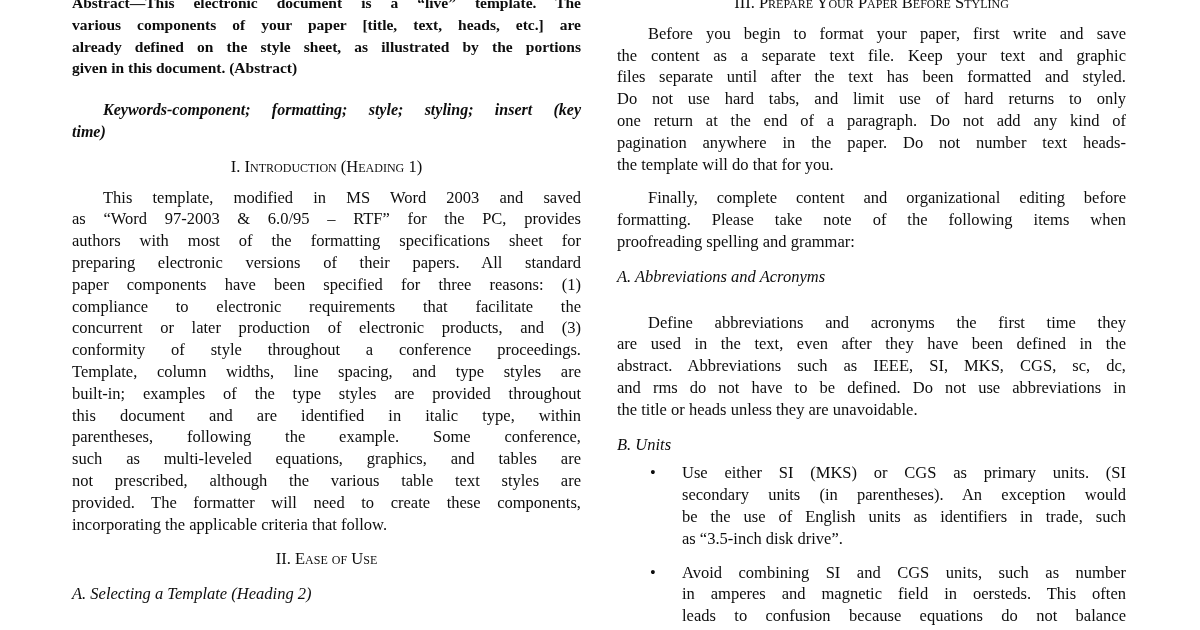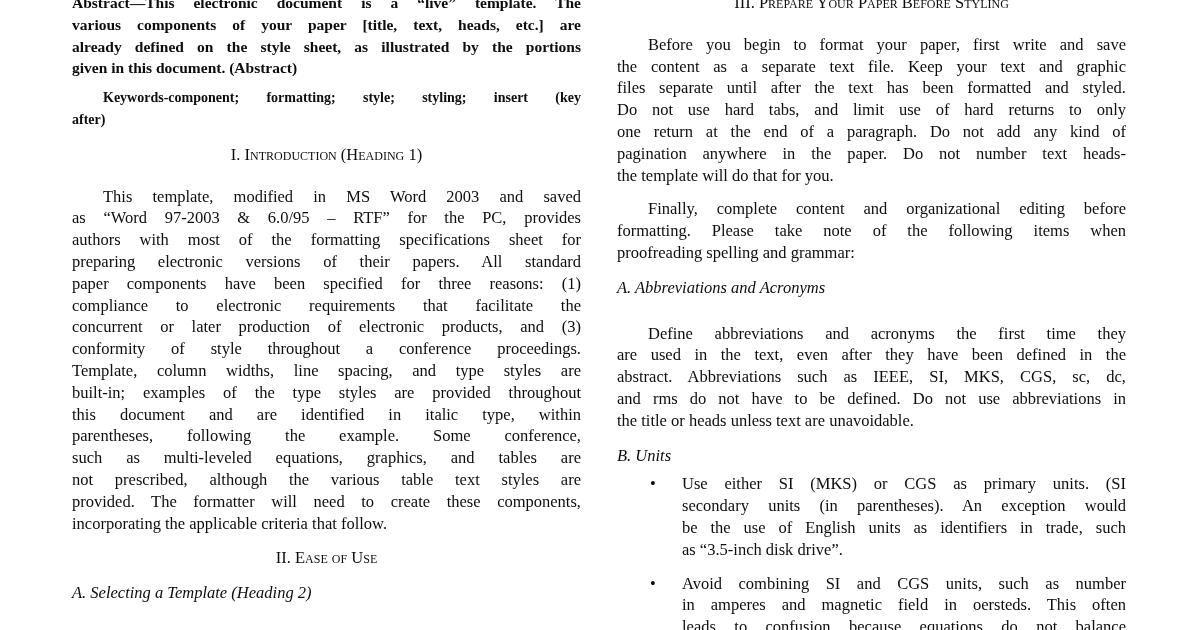--- a/index.html
+++ b/index.html
@@ -37,34 +37,35 @@
   }
   .line.indent { text-indent: 31px; }
 
   .block { margin: 0; }
   .b-abstract {
     font-weight: bold;
     font-size: 15.5px;
   }
   .b-keywords {
     font-weight: bold;
-    font-size: 14px;
-    margin-top: 8px;
+    font-style: italic;
+    font-size: 16px;
+    margin-top: 20px;
   }
   .b-h1 {
     text-align: center;
     font-variant: small-caps;
     margin-top: 13px;
   }
   .b-h2 {
     font-style: italic;
     margin-top: 13px;
   }
   .b-body { margin-top: 12px; }
-  .b-h1 + .b-body { margin-top: 20px; }
+  .b-h1 + .b-body { margin-top: 9px; }
   .b-h2 + .b-body { margin-top: 24px; }
   .b-bullet {
     position: relative;
     padding-left: 65px;
     margin-top: 12px;
   }
   .b-h2 + .b-bullet { margin-top: 7px; }
   .bullet-glyph {
     position: absolute;
     left: 33px; top: 0;
@@ -77,21 +78,21 @@
 <div class="page">
   <div class="col col-left">
       <div class="block b-abstract">
         <div class="line">Abstract—This electronic document is a “live” template. The</div>
         <div class="line">various components of your paper [title, text, heads, etc.] are</div>
         <div class="line">already defined on the style sheet, as illustrated by the portions</div>
         <div class="line">given in this document. (Abstract)</div>
       </div>
       <div class="block b-keywords">
         <div class="line indent">Keywords-component; formatting; style; styling; insert (key</div>
-        <div class="line">after)</div>
+        <div class="line">time)</div>
       </div>
       <div class="block b-h1">I. Introduction (Heading 1)</div>
       <div class="block b-body">
         <div class="line indent">This template, modified in MS Word 2003 and saved</div>
         <div class="line">as “Word 97-2003 &amp; 6.0/95 – RTF” for the PC, provides</div>
         <div class="line">authors with most of the formatting specifications sheet for</div>
         <div class="line">preparing electronic versions of their papers. All standard</div>
         <div class="line">paper components have been specified for three reasons: (1)</div>
         <div class="line">compliance to electronic requirements that facilitate the</div>
         <div class="line">concurrent or later production of electronic products, and (3)</div>
@@ -123,21 +124,21 @@
         <div class="line indent">Finally, complete content and organizational editing before</div>
         <div class="line">formatting. Please take note of the following items when</div>
         <div class="line">proofreading spelling and grammar:</div>
       </div>
       <div class="block b-h2">A. Abbreviations and Acronyms</div>
       <div class="block b-body">
         <div class="line indent">Define abbreviations and acronyms the first time they</div>
         <div class="line">are used in the text, even after they have been defined in the</div>
         <div class="line">abstract. Abbreviations such as IEEE, SI, MKS, CGS, sc, dc,</div>
         <div class="line">and rms do not have to be defined. Do not use abbreviations in</div>
-        <div class="line">the title or heads unless text are unavoidable.</div>
+        <div class="line">the title or heads unless they are unavoidable.</div>
       </div>
       <div class="block b-h2">B. Units</div>
       <div class="block b-bullet">
         <span class="bullet-glyph">•</span>
         <div class="line">Use either SI (MKS) or CGS as primary units. (SI</div>
         <div class="line">secondary units (in parentheses). An exception would</div>
         <div class="line">be the use of English units as identifiers in trade, such</div>
         <div class="line">as “3.5-inch disk drive”.</div>
       </div>
       <div class="block b-bullet cut">

